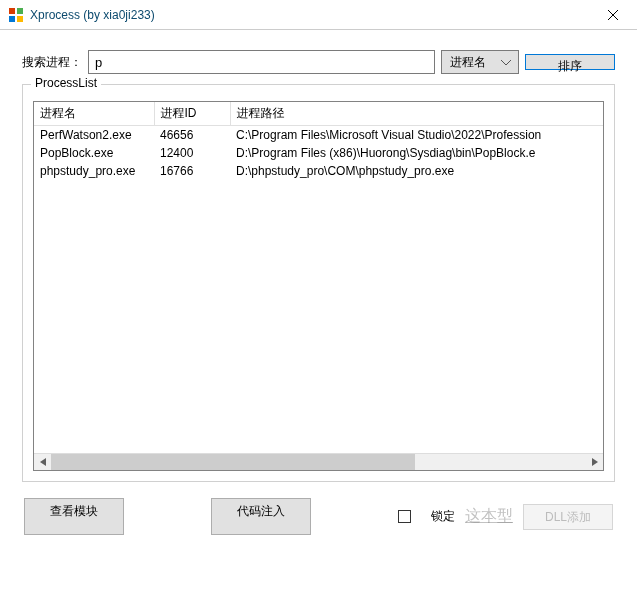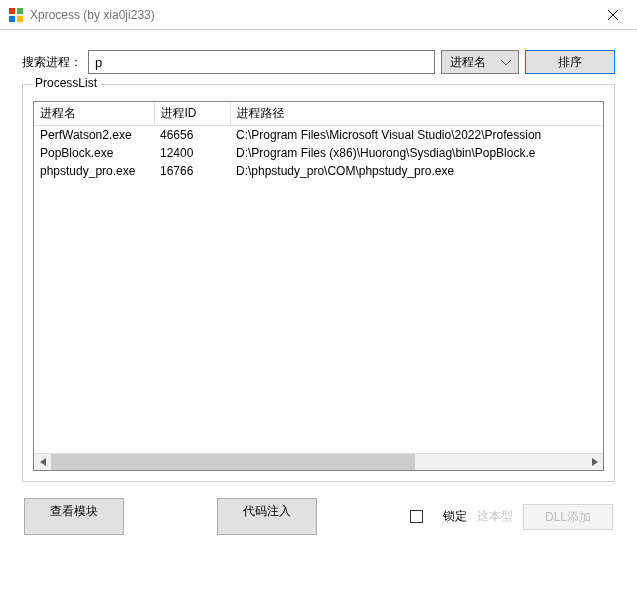--- a/index.html
+++ b/index.html
@@ -22,21 +22,21 @@
     border-bottom: 1px solid #ccc;
     padding: 0 2px 0 8px;
   }
   .titlebar .app-icon {
     width: 16px; height: 16px; margin-right: 6px;
     display: inline-flex; align-items: center; justify-content: center;
   }
   .titlebar .title-text {
     flex: 1;
     font-size: 12px;
-    color: #737373;
+    color: #0c4a6e;
   }
   .titlebar .close-btn {
     width: 45px; height: 29px;
     display:flex; align-items:center; justify-content:center;
     font-size: 13px;
     color:#000;
   }
 
   
   .client {
@@ -72,21 +72,21 @@
     min-width: 78px;
     cursor: default;
     position: relative;
   }
   .combo .combo-text { flex:1; font-size:12px; }
   .combo .chev {
     width: 16px; text-align:center;
     color:#444;
   }
   .sort-btn {
-    height: 24px;
+    height: 16px;
     min-width: 90px;
     border: 1px solid #0078d7;
     background: #e1e1e1;
     text-align:center;
     line-height: 22px;
     font-size:12px;
     cursor: default;
     padding: 0 18px;
   }
   
@@ -380,17 +380,17 @@
 
   <div class="bottom-row">
     <div class="win-btn">查看模块</div>
     <div class="spacer"></div>
     <div class="win-btn">代码注入</div>
     <div class="spacer"></div>
     <div class="check-wrap">
       <span class="check-box"></span>
       <span>锁定</span>
     </div>
-    <span style="color:rgba(120,120,120,0.45);font-size:12px;">这本型</span>
+    <span style="color:rgba(120,120,120,0.45);font-size:16px;text-decoration:underline;">这本型</span>
     <div class="ghost-btn">DLL添加</div>
   </div>
 
 </div>
 
 </body></html>

